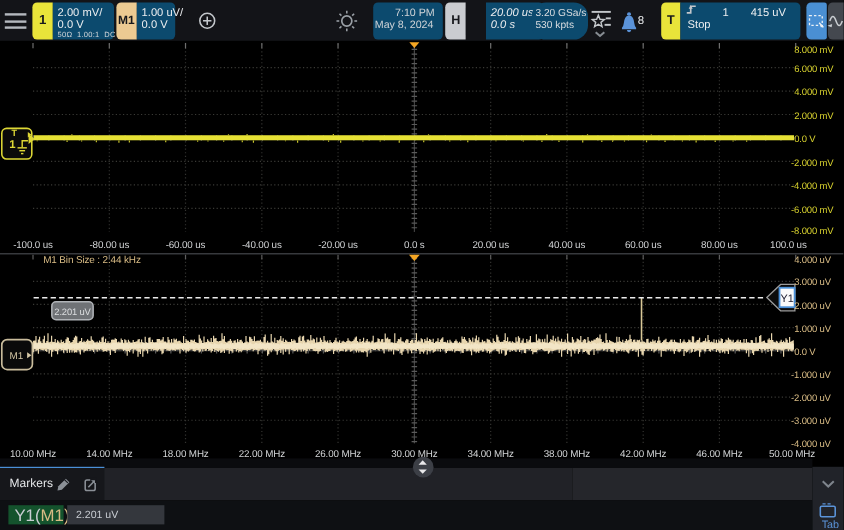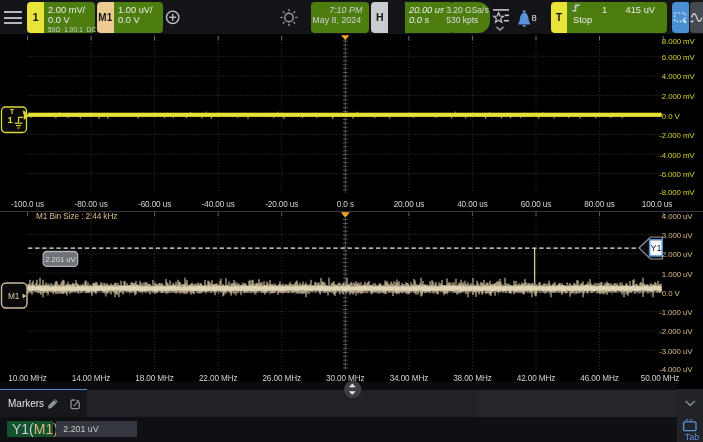--- a/index.html
+++ b/index.html
@@ -1,19 +1,19 @@
 <!DOCTYPE html>
 <html><head><meta charset="utf-8">
 <style>
 * { margin:0; padding:0; box-sizing:border-box; }
 html,body { width:703px; height:442px; background:#000; overflow:hidden;
   font-family:"Liberation Sans", sans-serif; }
 .abs { position:absolute; }
 #topbar { left:0; top:0; width:703px; height:34px; background:#131418; }
-.bx { position:absolute; top:2px; height:31px; background:#4d7c0f; color:#eceef0; }
+.bx { position:absolute; top:2px; height:31px; background:#0c4a6e; color:#eceef0; }
 .bx .r1 { position:absolute; left:4px; top:2.5px; font-size:9.3px; white-space:nowrap; }
 .bx .r2 { position:absolute; left:4px; top:12.5px; font-size:9.3px; white-space:nowrap; }
 .bx .r3 { position:absolute; left:4px; top:24px; font-size:6.3px; color:#d4d7da; white-space:nowrap; letter-spacing:0.2px; }
 .chbtn { position:absolute; top:2px; height:31px; line-height:31px; text-align:center;
   font-weight:bold; color:#17181c; }
 </style></head>
 <body>
 <div class="abs" id="topbar"></div>
 
 <div class="abs" style="left:4px;top:11.4px;width:17.5px;height:1.9px;background:#b4b8be"></div>
@@ -21,27 +21,27 @@
 <div class="abs" style="left:4px;top:22px;width:17.5px;height:1.9px;background:#b4b8be"></div>
 
 <div class="chbtn" style="left:27px;width:17px;background:#e9e43a;border-radius:4px 0 0 4px;font-size:11px;">1</div>
 <div class="bx" style="left:44px;width:51px;border-radius:0 4px 4px 0;">
   <div class="r1">2.00 mV/</div>
     <div class="r2">0.0 V</div>
   <div class="r3">50Ω&nbsp;&nbsp;1.00:1&nbsp;&nbsp;DC</div>
 </div>
 
 <div class="chbtn" style="left:96.5px;width:17.5px;background:#ecca92;border-radius:4px 0 0 4px;font-size:10px;">M1</div>
-<div class="bx" style="left:114px;width:49px;border-radius:0 4px 4px 0;">
+<div class="bx" style="left:114px;width:32px;border-radius:0 4px 4px 0;">
   <div class="r1">1.00 uV/</div>
     <div class="r2">0.0 V</div>
 </div>
 
 <div class="bx" style="left:311px;width:57.5px;border-radius:4px;text-align:center;color:#ced2d6;">
-  <div style="position:absolute;left:12px;right:0;top:2.5px;font-size:8.9px;font-style:italic;">7:10 PM</div>
+  <div style="position:absolute;left:12px;right:0;top:2.5px;font-size:8.9px;">7:10 PM</div>
   <div style="position:absolute;left:0;right:6px;top:12.5px;font-size:8.9px;">May 8, 2024</div>
 </div>
 
 <div class="chbtn" style="left:371.3px;width:17px;background:#caccd0;border-radius:4px 0 0 4px;font-size:10.5px;">H</div>
 <div class="bx" style="left:405px;width:48px;border-radius:0 4px 4px 0;font-style:italic;">
   <div class="r1">20.00 us/</div>
     <div class="r2">0.0 s</div>
 </div>
 
 <div class="bx" style="left:442.7px;width:47px;border-radius:12px;color:#dadde0;">

